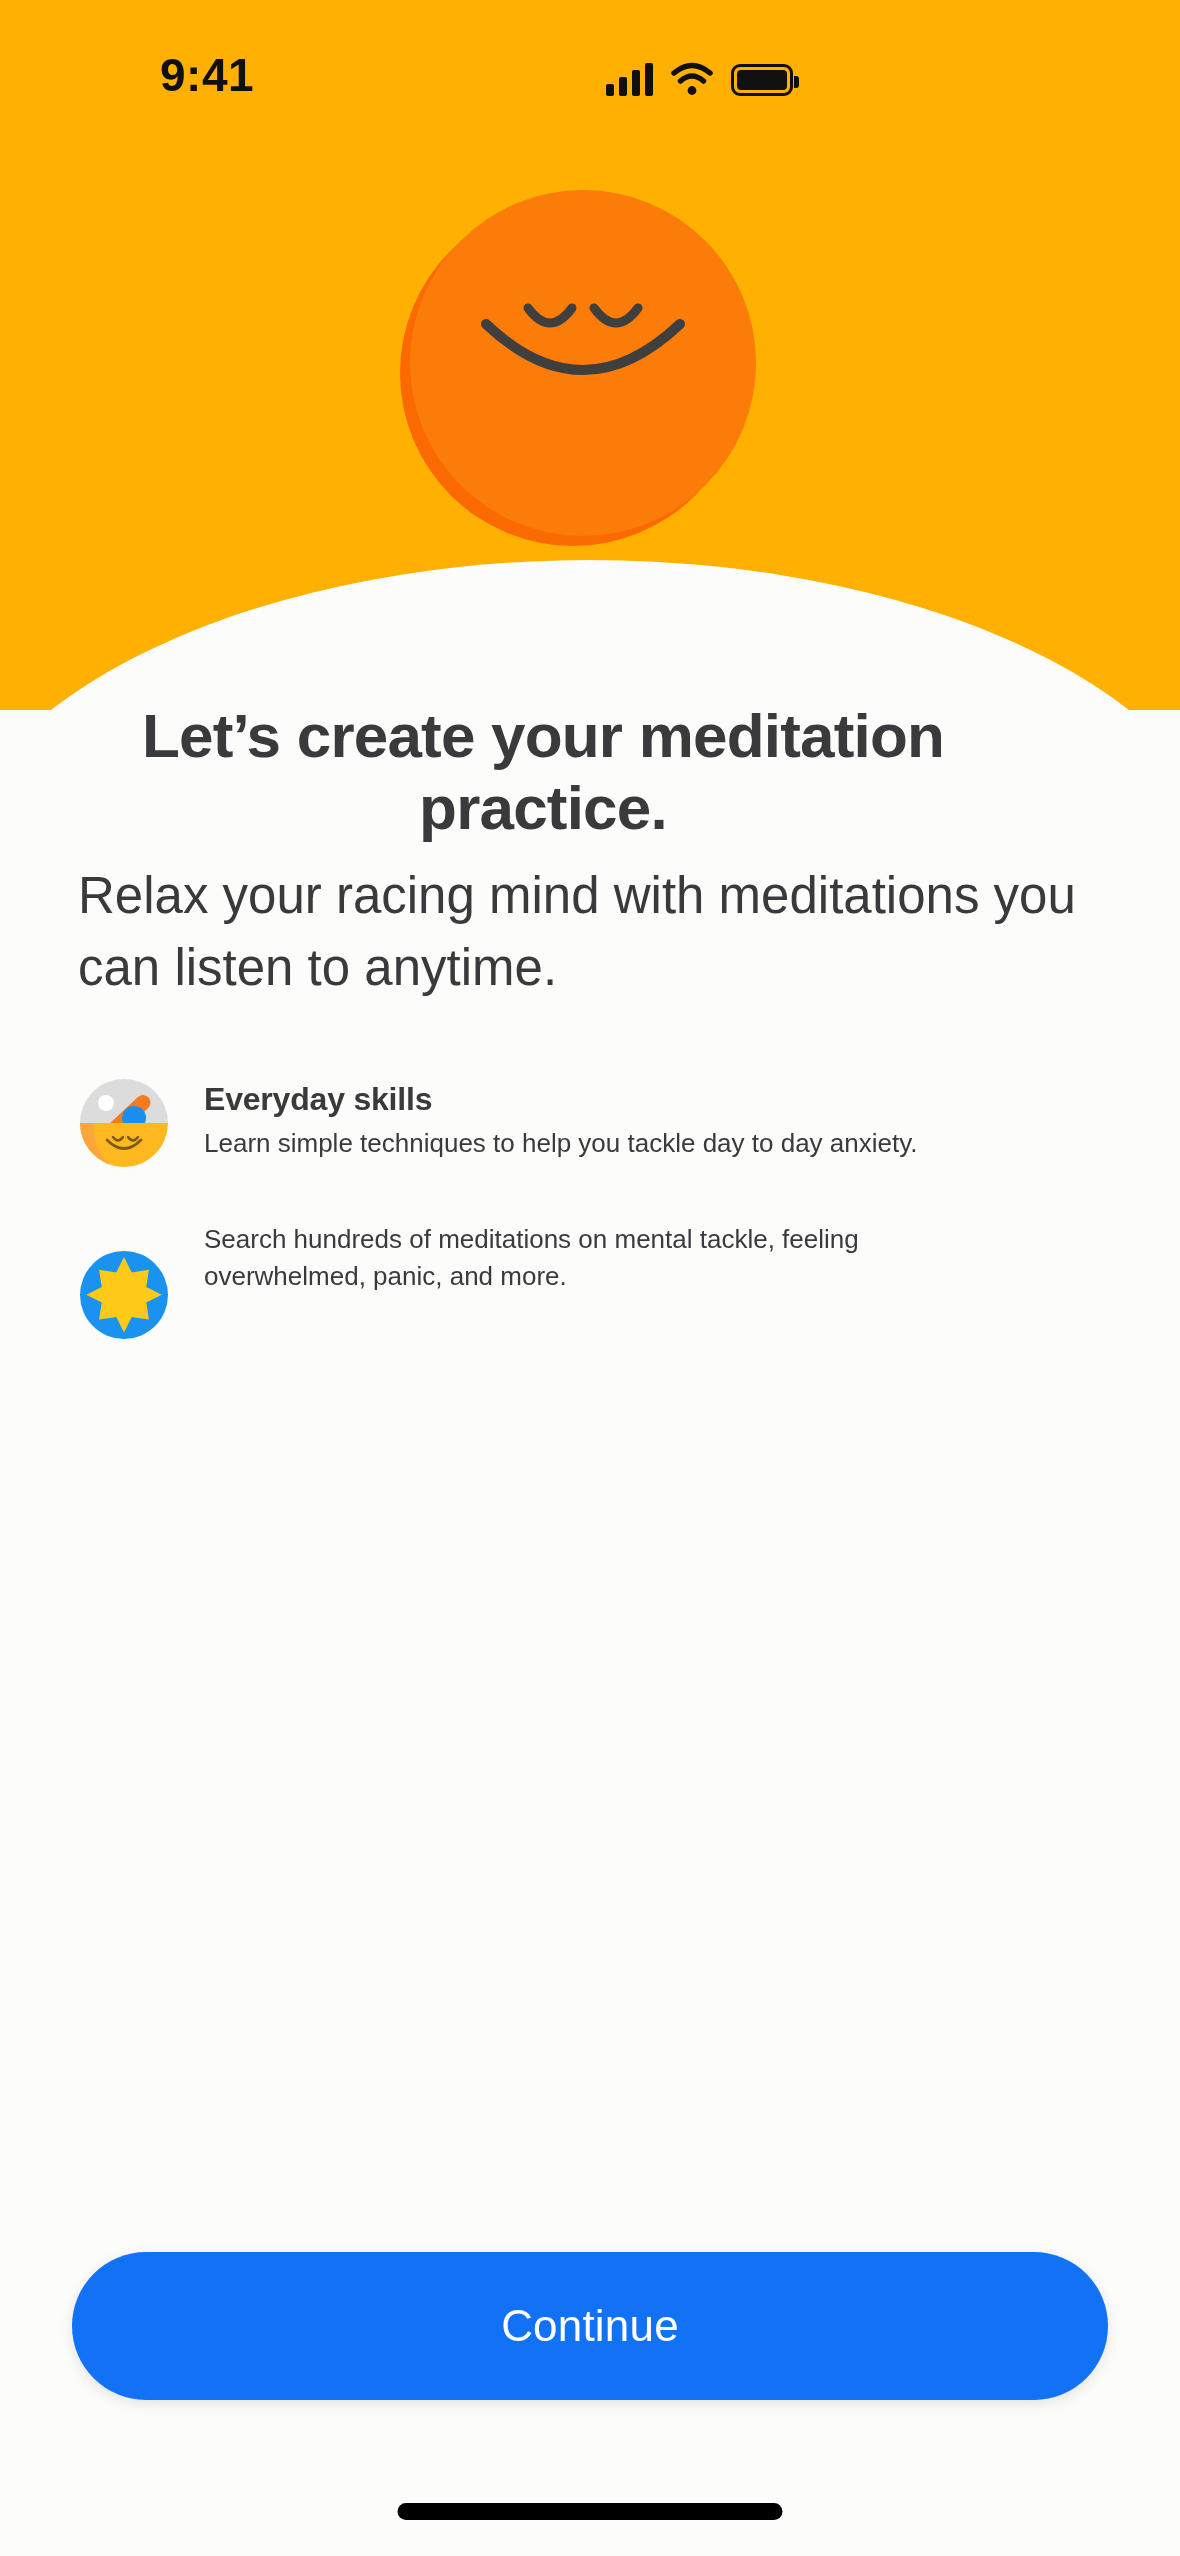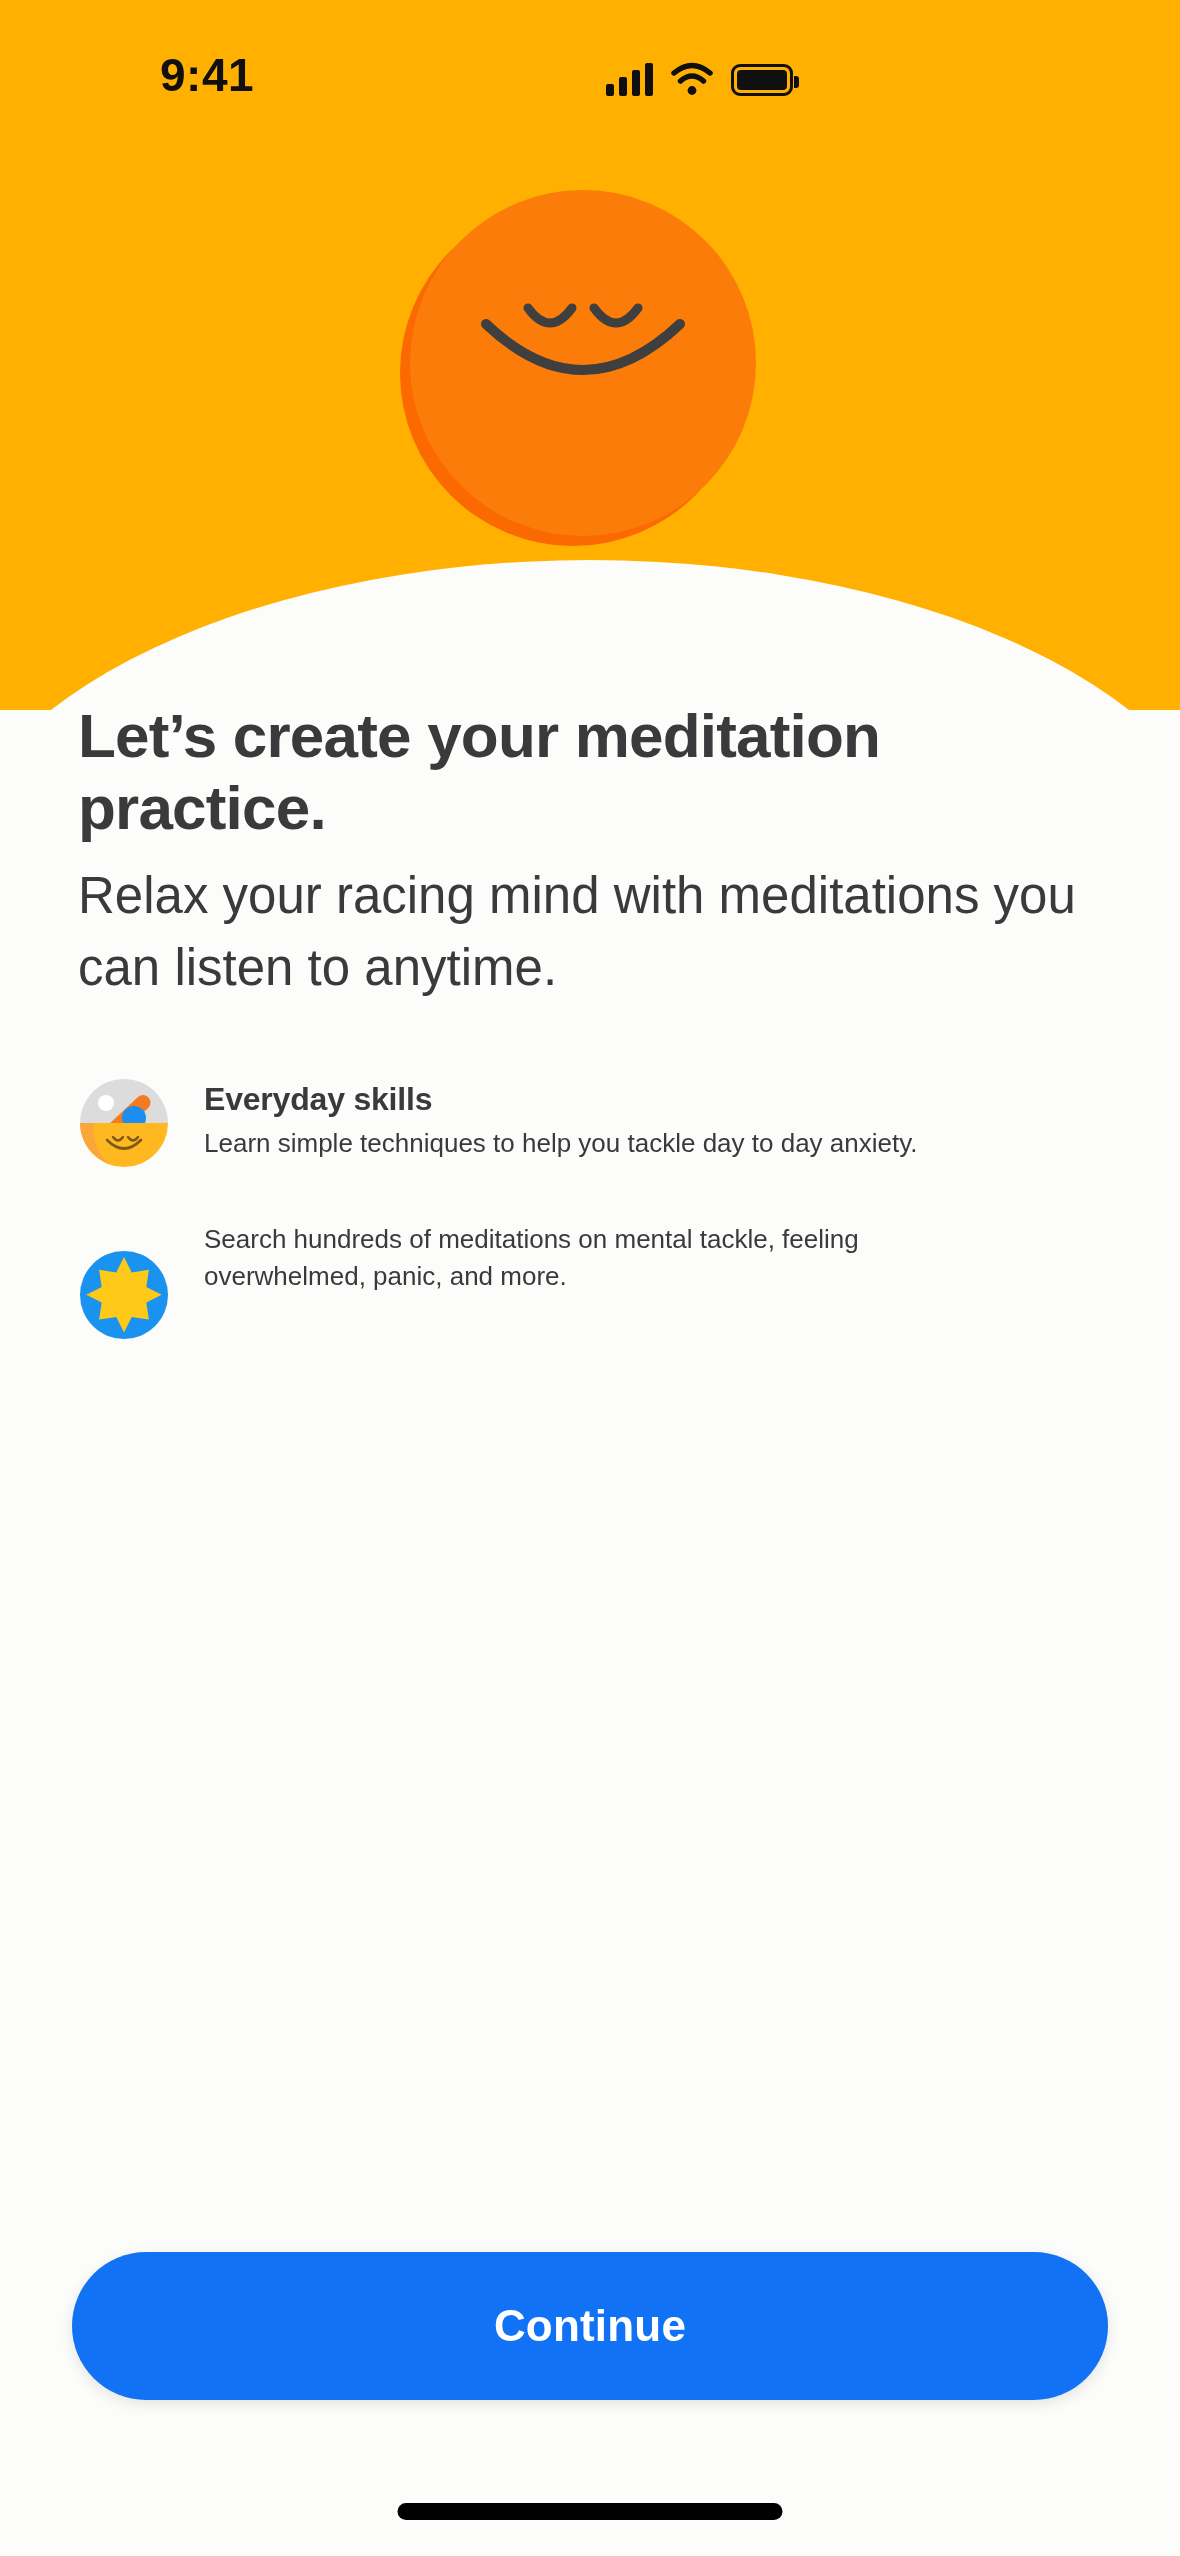--- a/index.html
+++ b/index.html
@@ -85,20 +85,21 @@
   #content {
     position:absolute; left:0; top:700px;
     width:1180px;
     z-index:30;
     padding:0 78px;
   }
   #headline {
     font-size:62px; font-weight:700; color:#3A3A3C;
     line-height:1.16; letter-spacing:-0.8px;
     max-width:930px;
+    text-align:center;
   }
   #subhead {
     margin-top:16px;
     font-size:51px; font-weight:400; color:#3A3A3C;
     line-height:1.42; max-width:1020px;
   }
 
   #features { margin-top:72px; display:flex; flex-direction:column; gap:44px; }
   .feature { display:flex; align-items:flex-start; gap:34px; }
   .feature-icon { flex:0 0 auto; width:92px; height:92px; position:relative; }
@@ -117,21 +118,21 @@
 
   
   #cta-wrap {
     position:absolute; left:0; bottom:156px;
     width:1180px; padding:0 72px; z-index:30;
   }
   #continue-button {
     width:100%; height:148px;
     background:#1272F5;
     border:none; border-radius:74px;
-    color:#FFFFFF; font-size:44px; font-weight:700;
+    color:#FFFFFF; font-size:44px; font-weight:400;
     font-family:"Liberation Sans", sans-serif;
     letter-spacing:0.2px;
     cursor:pointer;
     box-shadow:0 4px 14px rgba(0,0,0,0.10);
   }
 
   #home-indicator {
     position:absolute; left:50%; bottom:36px;
     transform:translateX(-50%);
     width:385px; height:17px;

